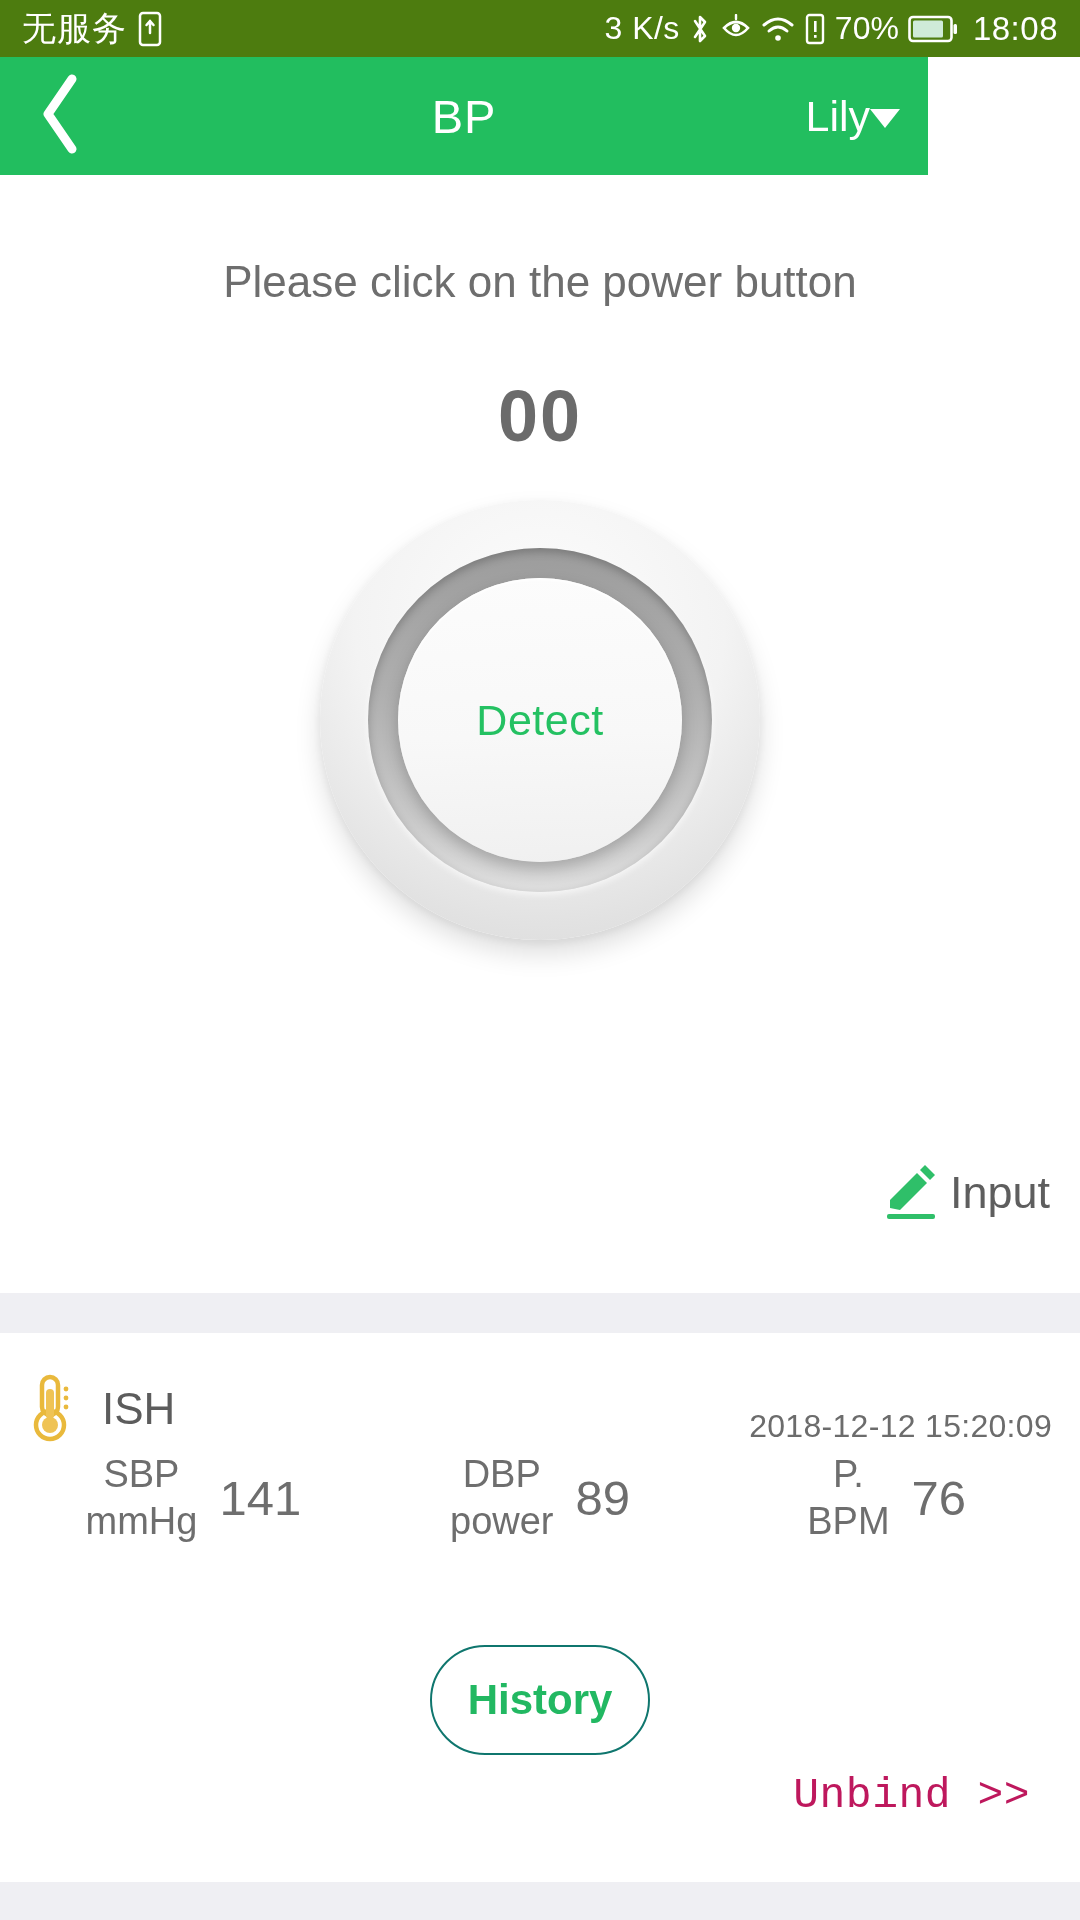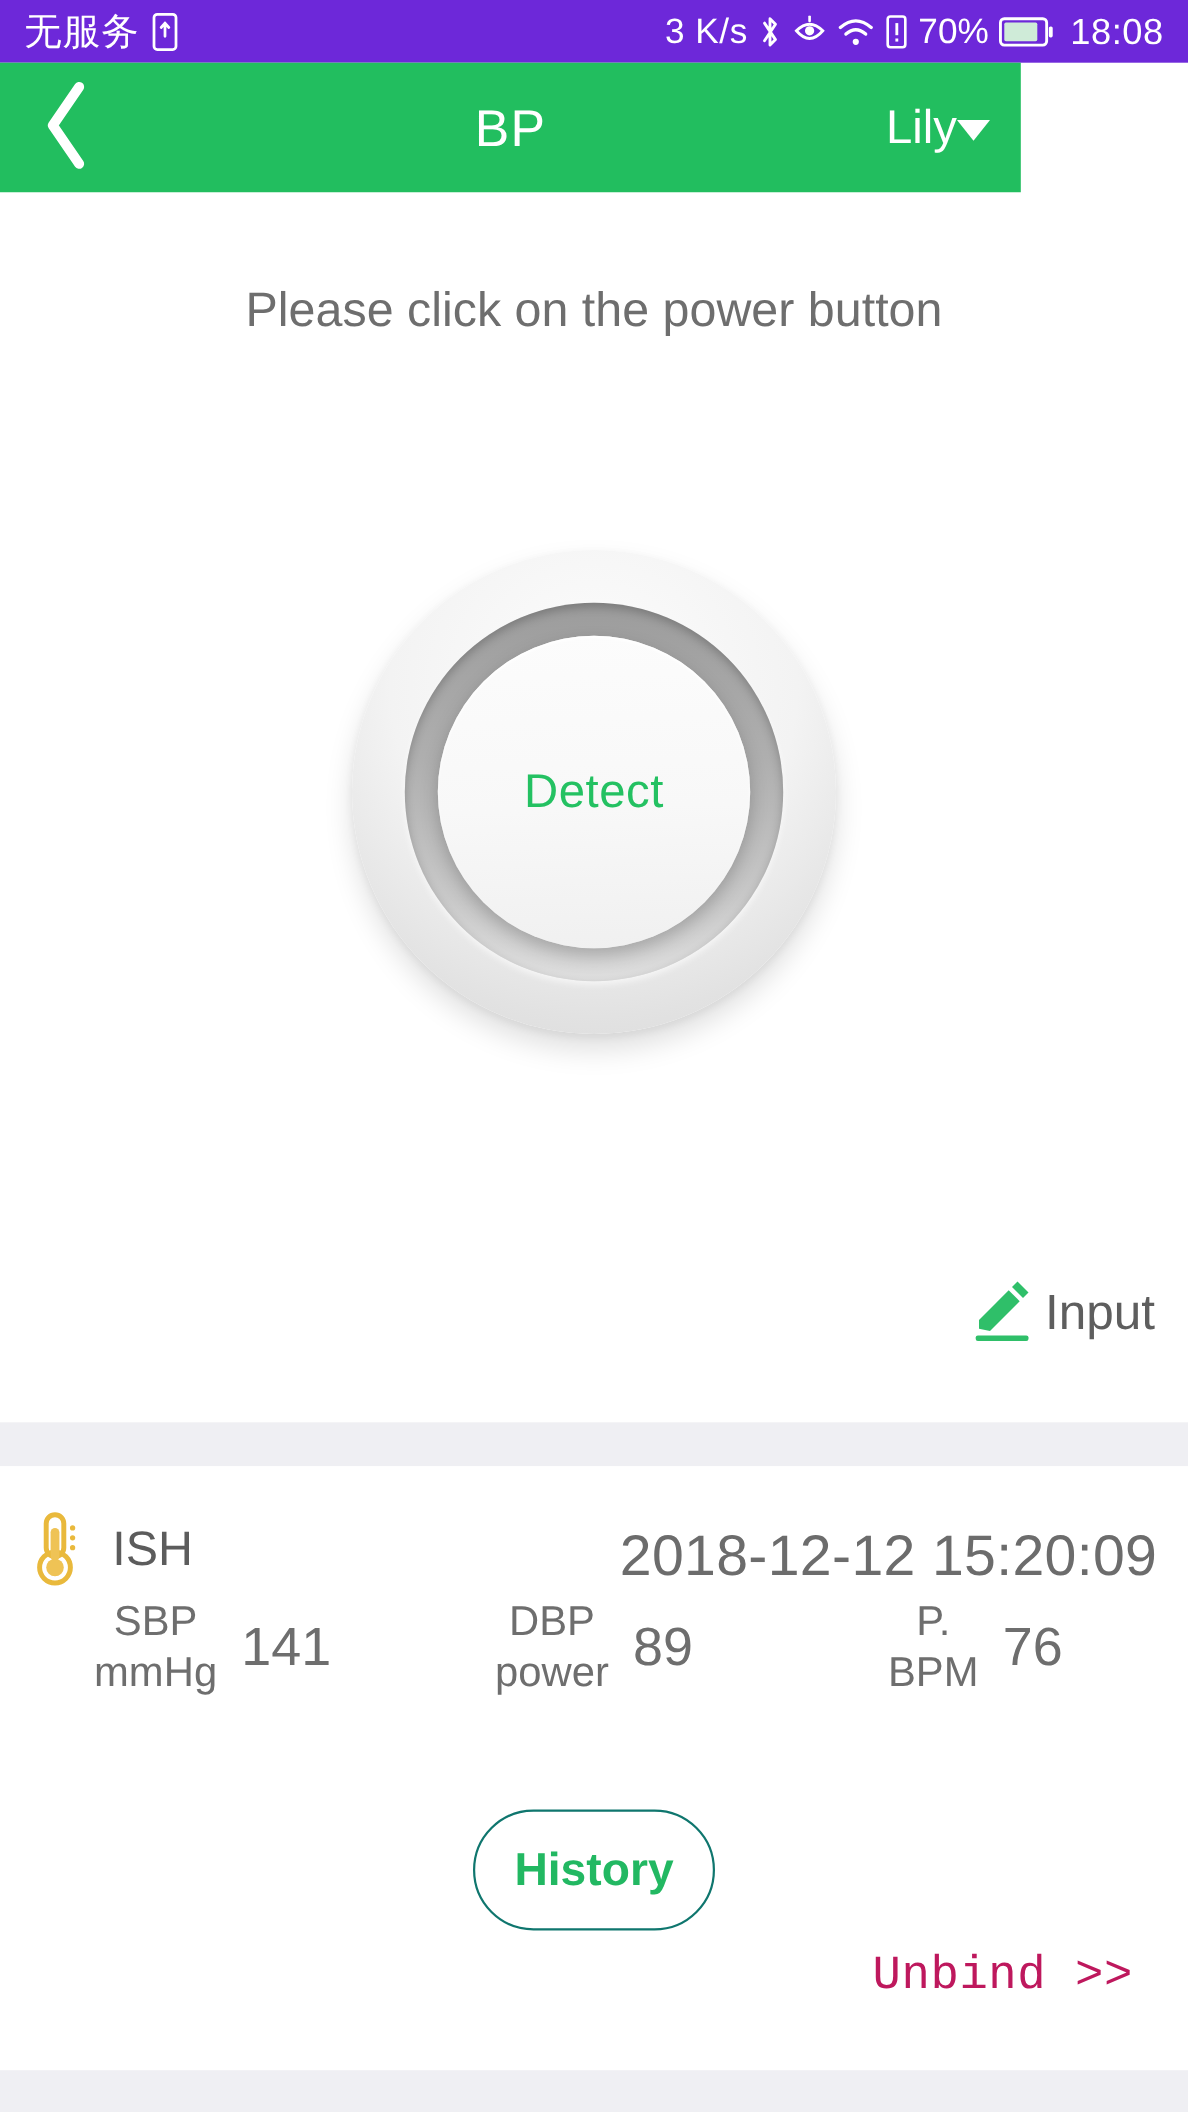--- a/index.html
+++ b/index.html
@@ -12,21 +12,21 @@
   #screen {
     position:relative;
     width:1080px; height:1920px;
     background:#ffffff;
   }
 
   
   .statusbar {
     position:absolute; top:0; left:0;
     width:1080px; height:57px;
-    background:#6d28d9;
+    background:#4d7c0f;
     display:flex; align-items:center;
     padding:4px 22px;
     color:#ffffff;
     gap:44px;
   }
   .sb-left { display:flex; align-items:center; gap:11px; }
   .sb-carrier { font-size:34px; letter-spacing:1px; }
   .sb-right {
     margin-left:auto;
     display:flex; align-items:center; gap:9px;
@@ -168,21 +168,21 @@
     width:1080px; height:90px;
     display:flex; align-items:flex-end;
     padding:0 28px;
   }
   .ish-group { display:flex; align-items:center; gap:22px; }
   .thermo-icon { width:52px; height:72px; display:block; }
   .ish-label { color:#5C5C5C; font-size:44px; }
   .timestamp {
     margin-left:auto;
     color:#6C6C6C;
-    font-size:52px;
+    font-size:32px;
     letter-spacing:0.3px;
   }
 
   .metrics {
     position:absolute; top:118px; left:0;
     width:1080px;
     display:flex;
     padding:0 20px;
   }
   .metric {
@@ -301,20 +301,21 @@
     </div>
     <div class="appbar-title">BP</div>
     <div class="user-select">
       <span>Lily</span>
       <span class="caret-down"></span>
     </div>
   </div>
 
   <div class="panel-top">
     <div class="hint">Please click on the power button</div>
+    <div class="counter">00</div>
 
     <div class="power-wrap">
       <div class="power-outer"></div>
       <div class="power-bevel"></div>
       <div class="power-inner">
         <span class="power-label">Detect</span>
       </div>
     </div>
 
     <div class="input-row">

